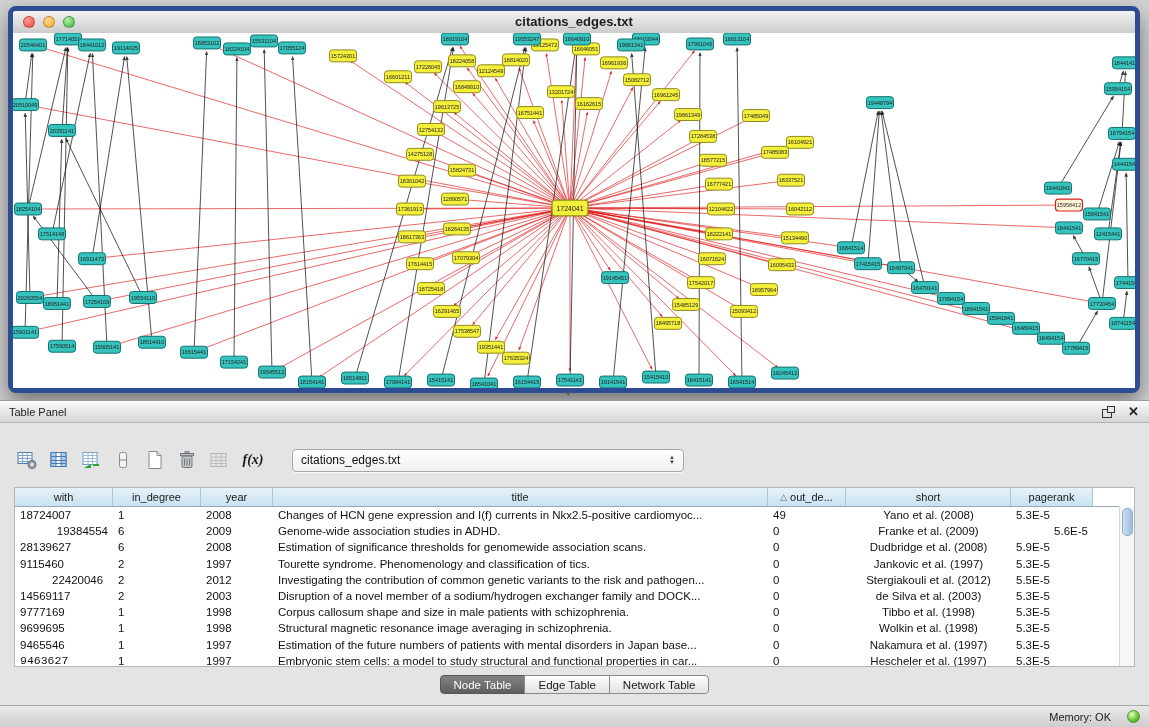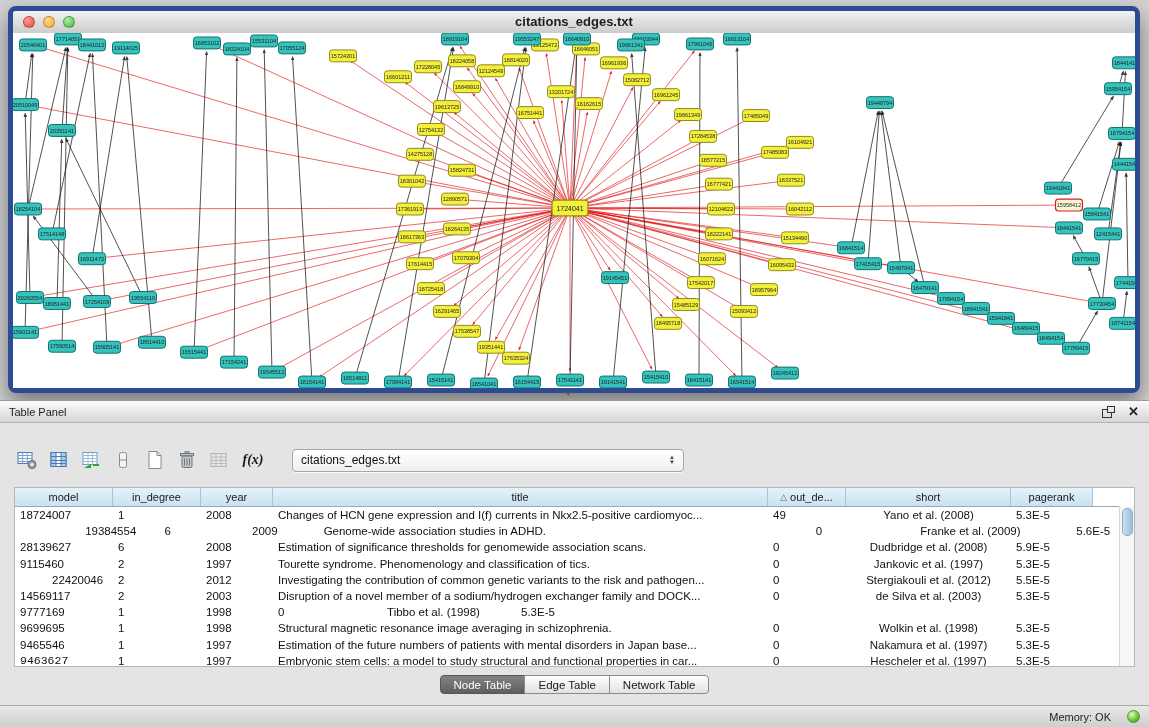--- a/index.html
+++ b/index.html
@@ -816,21 +816,21 @@
       <span class="arrows">
           <span>▲</span>
           <span>▼</span>
         </span>
     </div>
   </div>
 
   <div class="data-table">
     <div class="thead" id="thead">
         <div class="th" style="width: 98px;">
-          <span>model</span>
+          <span>with</span>
         </div>
         <div class="th" style="width: 88px;">
           <span>in_degree</span>
         </div>
         <div class="th" style="width: 72px;">
           <span>year</span>
         </div>
         <div class="th" style="width: 495px;">
           <span>title</span>
         </div>
@@ -850,27 +850,27 @@
         <div class="trow">
           <div class="td" style="width: 98px; text-align: left;">18724007</div>
           <div class="td" style="width: 88px; text-align: left;">1</div>
           <div class="td" style="width: 72px; text-align: left;">2008</div>
           <div class="td" style="width: 495px; text-align: left;">Changes of HCN gene expression and I(f) currents in Nkx2.5-positive cardiomyoc...</div>
           <div class="td" style="width: 78px; text-align: left;">49</div>
           <div class="td" style="width: 165px; text-align: center;">Yano et al. (2008)</div>
           <div class="td" style="width: 82px; text-align: left;">5.3E-5</div>
         </div>
         <div class="trow">
-          <div class="td" style="width: 98px; text-align: center; margin-left: 47px;">19384554</div>
+          <div class="td" style="width: 98px; text-align: right;">19384554</div>
           <div class="td" style="width: 88px; text-align: left;">6</div>
           <div class="td" style="width: 72px; text-align: left;">2009</div>
           <div class="td" style="width: 495px; text-align: left;">Genome-wide association studies in ADHD.</div>
           <div class="td" style="width: 78px; text-align: left;">0</div>
           <div class="td" style="width: 165px; text-align: center;">Franke et al. (2009)</div>
-          <div class="td" style="width: 82px; text-align: center;">5.6E-5</div>
+          <div class="td" style="width: 82px; text-align: right;">5.6E-5</div>
         </div>
         <div class="trow">
           <div class="td" style="width: 98px; text-align: left;">28139627</div>
           <div class="td" style="width: 88px; text-align: left;">6</div>
           <div class="td" style="width: 72px; text-align: left;">2008</div>
           <div class="td" style="width: 495px; text-align: left;">Estimation of significance thresholds for genomewide association scans.</div>
           <div class="td" style="width: 78px; text-align: left;">0</div>
           <div class="td" style="width: 165px; text-align: center;">Dudbridge et al. (2008)</div>
           <div class="td" style="width: 82px; text-align: left;">5.9E-5</div>
         </div>
@@ -898,20 +898,21 @@
           <div class="td" style="width: 72px; text-align: left;">2003</div>
           <div class="td" style="width: 495px; text-align: left;">Disruption of a novel member of a sodium/hydrogen exchanger family and DOCK...</div>
           <div class="td" style="width: 78px; text-align: left;">0</div>
           <div class="td" style="width: 165px; text-align: center;">de Silva et al. (2003)</div>
           <div class="td" style="width: 82px; text-align: left;">5.3E-5</div>
         </div>
         <div class="trow">
           <div class="td" style="width: 98px; text-align: left;">9777169</div>
           <div class="td" style="width: 88px; text-align: left;">1</div>
           <div class="td" style="width: 72px; text-align: left;">1998</div>
+          <div class="td" style="width: 495px; text-align: left;">Corpus callosum shape and size in male patients with schizophrenia.</div>
           <div class="td" style="width: 78px; text-align: left;">0</div>
           <div class="td" style="width: 165px; text-align: center;">Tibbo et al. (1998)</div>
           <div class="td" style="width: 82px; text-align: left;">5.3E-5</div>
         </div>
         <div class="trow">
           <div class="td" style="width: 98px; text-align: left;">9699695</div>
           <div class="td" style="width: 88px; text-align: left;">1</div>
           <div class="td" style="width: 72px; text-align: left;">1998</div>
           <div class="td" style="width: 495px; text-align: left;">Structural magnetic resonance image averaging in schizophrenia.</div>
           <div class="td" style="width: 78px; text-align: left;">0</div>

